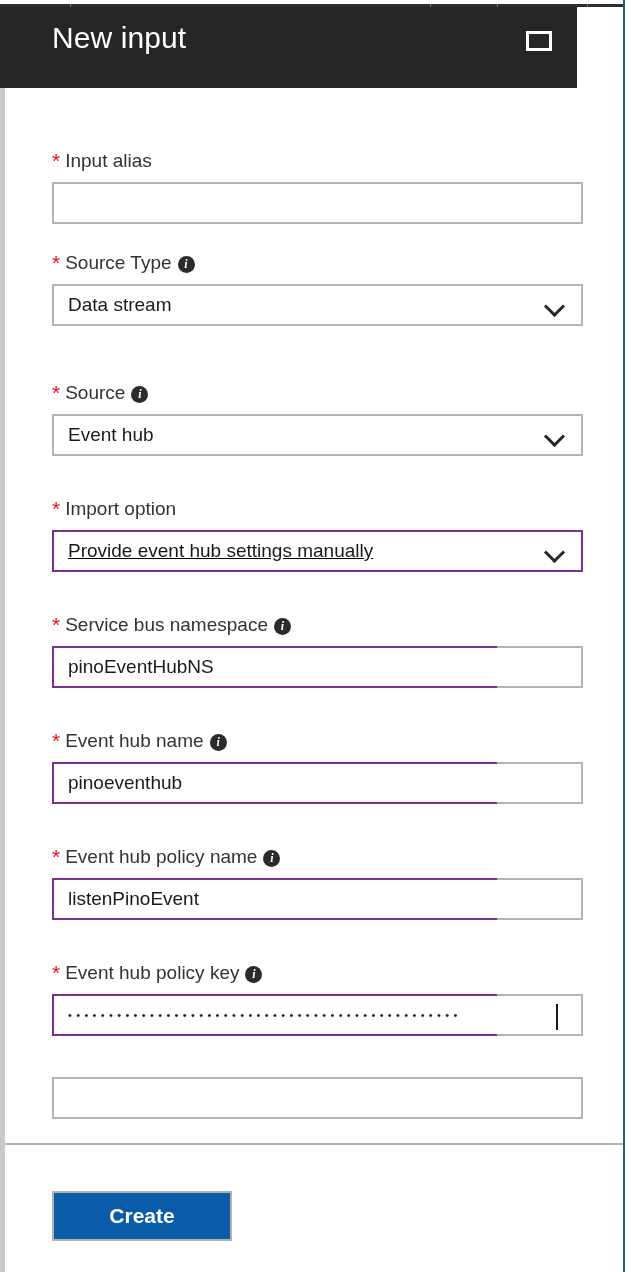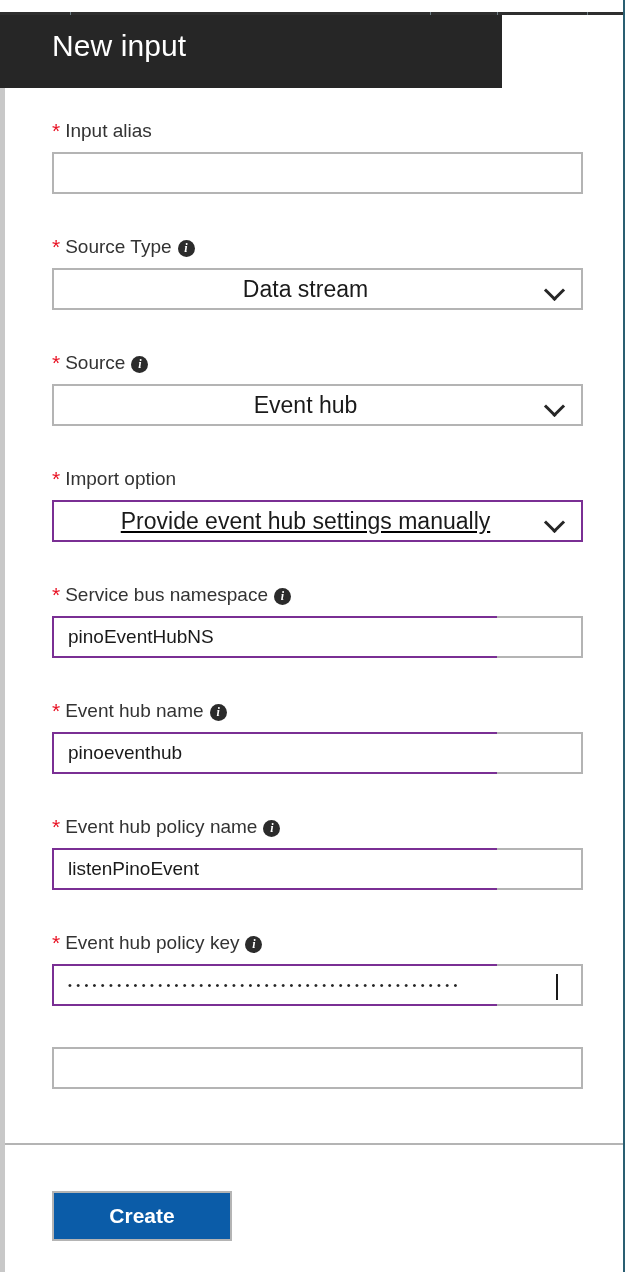--- a/index.html
+++ b/index.html
@@ -44,22 +44,22 @@
     top: 88px;
     width: 5px;
     height: 1184px;
     background: #c8c8c8;
   }
 
   
   .header {
     position: absolute;
     left: 0;
-    top: 12px;
-    width: 502px;
+    top: 4px;
+    width: 577px;
     height: 88px;
     background: #262626;
     box-sizing: border-box;
   }
   .header-ticks {
     position: absolute;
     left: 0;
     top: 0;
     width: 623px;
     height: 3px;
@@ -129,20 +129,21 @@
     left: 5px;
     top: 88px;
     width: 618px;
     height: 1055px;
     background: #ffffff;
   }
   .field {
     position: absolute;
     left: 47px;
     width: 531px;
+    margin-top: 30px;
   }
   .field-label {
     font-size: 19px;
     color: #333333;
     line-height: 24px;
     white-space: nowrap;
     display: block;
     margin-bottom: 9px;
   }
   .req-star {
@@ -198,26 +199,25 @@
   .control.select-control {
     display: flex;
     align-items: center;
   }
   .control.select-control.focused {
     border-color: #7a2f94;
     text-decoration: underline;
   }
   .select-value {
     padding-left: 14px;
-    font-size: 23px;
+    font-size: 19px;
     color: #1a1a1a;
     flex: 1;
     white-space: nowrap;
     overflow: hidden;
-    text-align: center;
   }
   .chevron {
     width: 26px;
     height: 100%;
     margin-right: 12px;
     position: relative;
     flex: 0 0 auto;
   }
   .chevron::before {
     content: "";
@@ -325,21 +325,21 @@
 
   <div class="form-body">
 
     <div class="field" style="top:31px">
       <span class="field-label"><span class="req-star">*</span><span>Input alias</span></span>
       <div class="control">
         <input type="text" value="" style="">
       </div>
     </div>
 
-    <div class="field" style="top:147px">
+    <div class="field" style="top:133px">
       <span class="field-label"><span class="req-star">*</span><span>Source Type</span><span class="info-icon">i</span></span>
       <div class="control select-control">
         <span class="select-value">Data stream</span>
         <span class="chevron"></span>
       </div>
     </div>
 
     <div class="field" style="top:263px">
       <span class="field-label"><span class="req-star">*</span><span>Source</span><span class="info-icon">i</span></span>
       <div class="control select-control">

